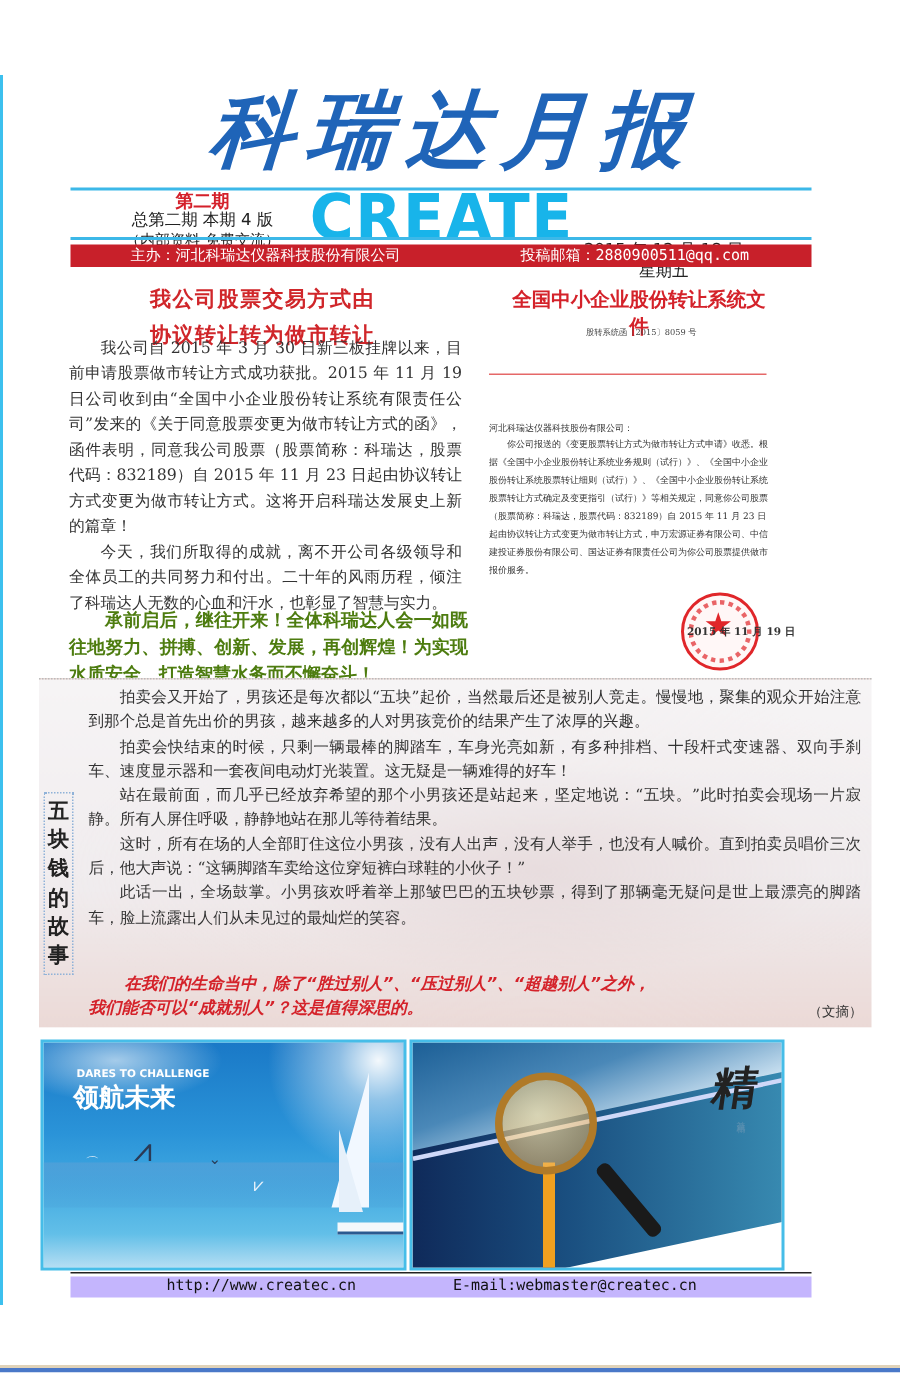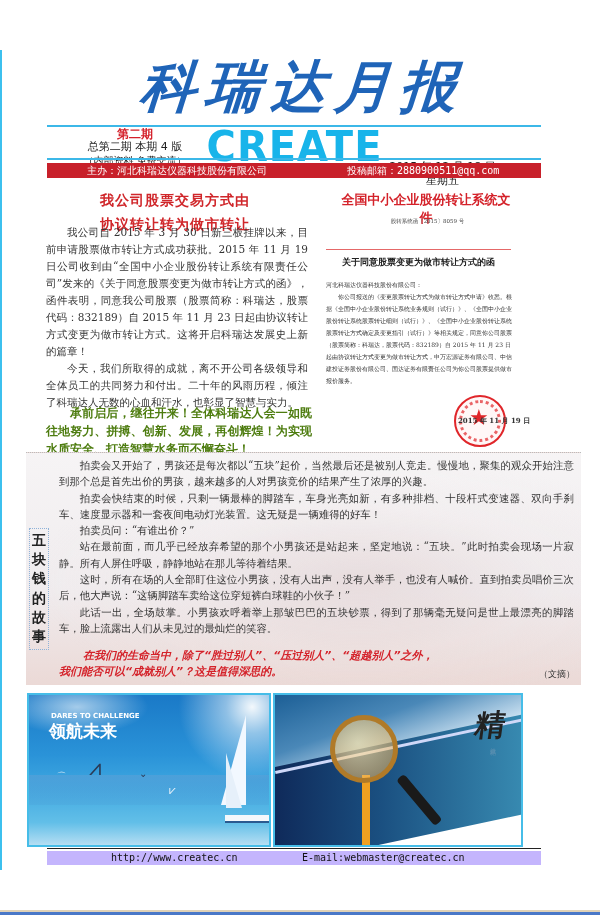--- a/index.html
+++ b/index.html
@@ -179,21 +179,20 @@
   <p>今天，我们所取得的成就，离不开公司各级领导和全体员工的共同努力和付出。二十年的风雨历程，倾注了科瑞达人无数的心血和汗水，也彰显了智慧与实力。</p>
 </div>
 <div class="lead-slogan">
   <p>承前启后，继往开来！全体科瑞达人会一如既往地努力、拼搏、创新、发展，再创辉煌！为实现水质安全、打造智慧水务而不懈奋斗！</p>
 </div>
 
 <div class="doc-scan">
   <div class="doc-header">全国中小企业股份转让系统文件</div>
   <div class="doc-ref">股转系统函〔2015〕8059 号</div>
   <div class="doc-rule"></div>
-  <div class="doc-title">关于同意股票变更为做市转让方式的函</div>
   <div class="doc-addressee">河北科瑞达仪器科技股份有限公司：</div>
   <div class="doc-body">
     <p>你公司报送的《变更股票转让方式为做市转让方式申请》收悉。根据《全国中小企业股份转让系统业务规则（试行）》、《全国中小企业股份转让系统股票转让细则（试行）》、《全国中小企业股份转让系统股票转让方式确定及变更指引（试行）》等相关规定，同意你公司股票（股票简称：科瑞达，股票代码：832189）自 2015 年 11 月 23 日起由协议转让方式变更为做市转让方式，申万宏源证券有限公司、中信建投证券股份有限公司、国达证券有限责任公司为你公司股票提供做市报价服务。</p>
   </div>
   <div class="seal">
     <div class="seal-ring"></div>
     <div class="seal-star">★</div>
   </div>
   <div class="doc-date">2015 年 11 月 19 日</div>
 </div>
@@ -203,21 +202,20 @@
     <span>五</span>
     <span>块</span>
     <span>钱</span>
     <span>的</span>
     <span>故</span>
     <span>事</span>
   </div>
   <div class="story-text">
     <p>拍卖会又开始了，男孩还是每次都以“五块”起价，当然最后还是被别人竞走。慢慢地，聚集的观众开始注意到那个总是首先出价的男孩，越来越多的人对男孩竞价的结果产生了浓厚的兴趣。</p>
     <p>拍卖会快结束的时候，只剩一辆最棒的脚踏车，车身光亮如新，有多种排档、十段杆式变速器、双向手刹车、速度显示器和一套夜间电动灯光装置。这无疑是一辆难得的好车！</p>
-    <p>拍卖员问：“有谁出价？”</p>
     <p>站在最前面，而几乎已经放弃希望的那个小男孩还是站起来，坚定地说：“五块。”此时拍卖会现场一片寂静。所有人屏住呼吸，静静地站在那儿等待着结果。</p>
     <p>这时，所有在场的人全部盯住这位小男孩，没有人出声，没有人举手，也没有人喊价。直到拍卖员唱价三次后，他大声说：“这辆脚踏车卖给这位穿短裤白球鞋的小伙子！”</p>
     <p>此话一出，全场鼓掌。小男孩欢呼着举上那皱巴巴的五块钞票，得到了那辆毫无疑问是世上最漂亮的脚踏车，脸上流露出人们从未见过的最灿烂的笑容。</p>
   </div>
   <div class="story-quote">
     <div class="q1">在我们的生命当中，除了“胜过别人”、“压过别人”、“超越别人”之外，</div>
     <div>我们能否可以“成就别人”？这是值得深思的。</div>
   </div>
   <div class="story-source">（文摘）</div>
 </div>

